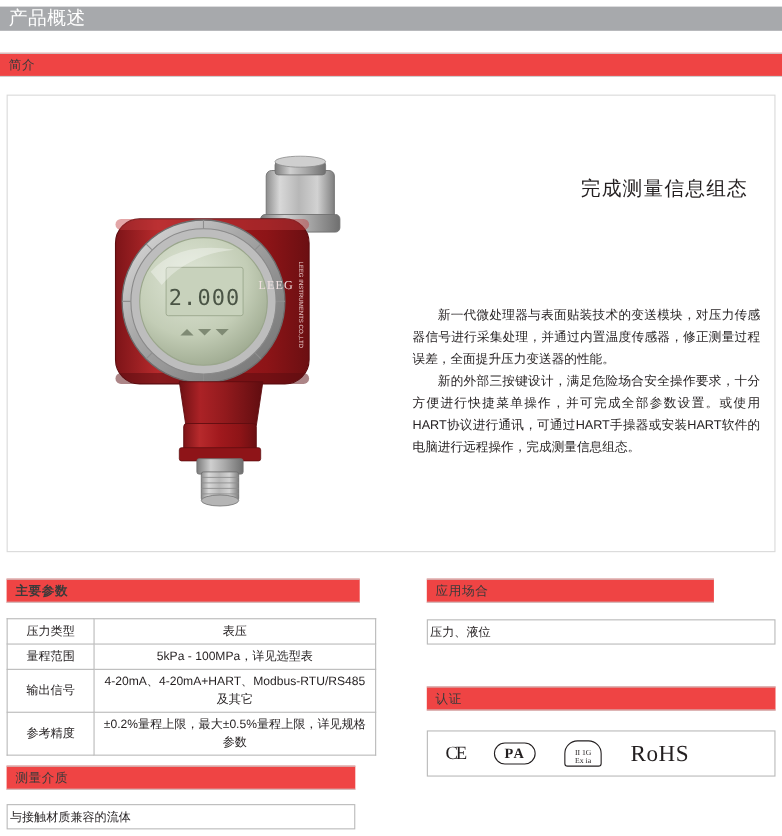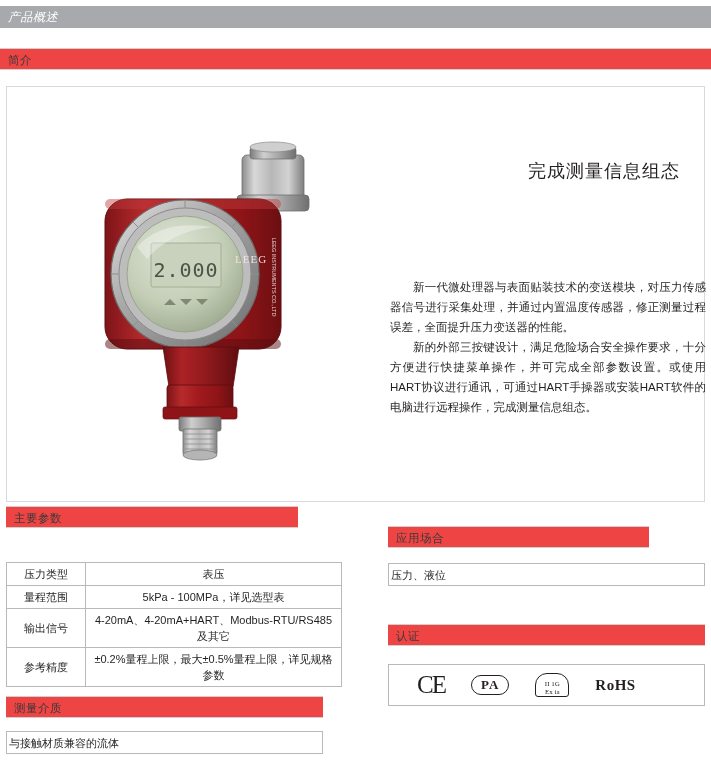--- a/index.html
+++ b/index.html
@@ -32,22 +32,21 @@
     color: #3a3a3a;
     line-height: 22px;
     padding-left: 8px;
     letter-spacing: 0.5px;
   }
   .sec-bar.dark {
     background: #a7a9ac;
     color: #ffffff;
     border-top: none;
     border-bottom: none;
-    font-size: 12px;
-    font-style: italic;
+    font-size: 17px;
   }
 
   
   .hero {
     position: absolute;
     left: 6px;
     top: 86px;
     width: 699px;
     height: 416px;
     border: 1px solid #d9d9d9;
@@ -64,21 +63,20 @@
   }
   .hero-body {
     position: absolute;
     left: 368px;
     top: 190px;
     width: 316px;
     font-size: 11.5px;
     line-height: 20px;
     color: #231f20;
     text-align: justify;
-    margin-left: 15px;
   }
   .hero-body p {
     margin: 0;
     text-indent: 2em;
   }
 
   
   .device {
     position: absolute;
     left: 60px;
@@ -127,24 +125,23 @@
   }
   .cert-row {
     display: flex;
     align-items: center;
     height: 100%;
     padding-left: 16px;
     gap: 26px;
   }
   .ce {
     font-family: "Liberation Serif", serif;
-    font-size: 25px;
+    font-size: 17px;
     letter-spacing: -2px;
     color: #231f20;
-    margin-left: 12px;
   }
   .pa {
     border: 1.6px solid #231f20;
     border-radius: 11px;
     padding: 1px 9px;
     font-size: 13px;
     font-weight: bold;
     letter-spacing: 1px;
     font-family: "Liberation Serif", serif;
   }
@@ -155,22 +152,22 @@
     border-radius: 12px 12px 3px 3px;
     display: flex;
     align-items: flex-end;
     justify-content: center;
     font-size: 7px;
     line-height: 8px;
     text-align: center;
     font-family: "Liberation Serif", serif;
   }
   .rohs {
-    font-size: 15px;
-    font-weight: bold;
+    font-size: 21px;
+    font-weight: normal;
     font-family: "Liberation Serif", serif;
     letter-spacing: 0.5px;
   }
 </style>
 </head>
 <body>
 
 <div class="page">
 
   <div class="sec-bar dark" style="left:0; top:6px; width:711px; height:22px;">
@@ -285,21 +282,21 @@
     </div>
 
     <div class="hero-title">完成测量信息组态</div>
 
     <div class="hero-body">
       <p>新一代微处理器与表面贴装技术的变送模块，对压力传感器信号进行采集处理，并通过内置温度传感器，修正测量过程误差，全面提升压力变送器的性能。</p>
       <p>新的外部三按键设计，满足危险场合安全操作要求，十分方便进行快捷菜单操作，并可完成全部参数设置。或使用HART协议进行通讯，可通过HART手操器或安装HART软件的电脑进行远程操作，完成测量信息组态。</p>
     </div>
   </div>
 
-  <div class="sec-bar" style="left:6px; top:506px; width:292px; height:22px;">
+  <div class="sec-bar" style="left:6px; top:526px; width:321px; height:22px;font-weight:bold;">
     <span>主要参数</span>
   </div>
 
   <table class="tbl" style="left:6px; top:562px; width:336px;text-align:center;">
     <tbody>
       <tr>
         <td class="k">压力类型</td>
         <td>表压</td>
       </tr>
       <tr>

